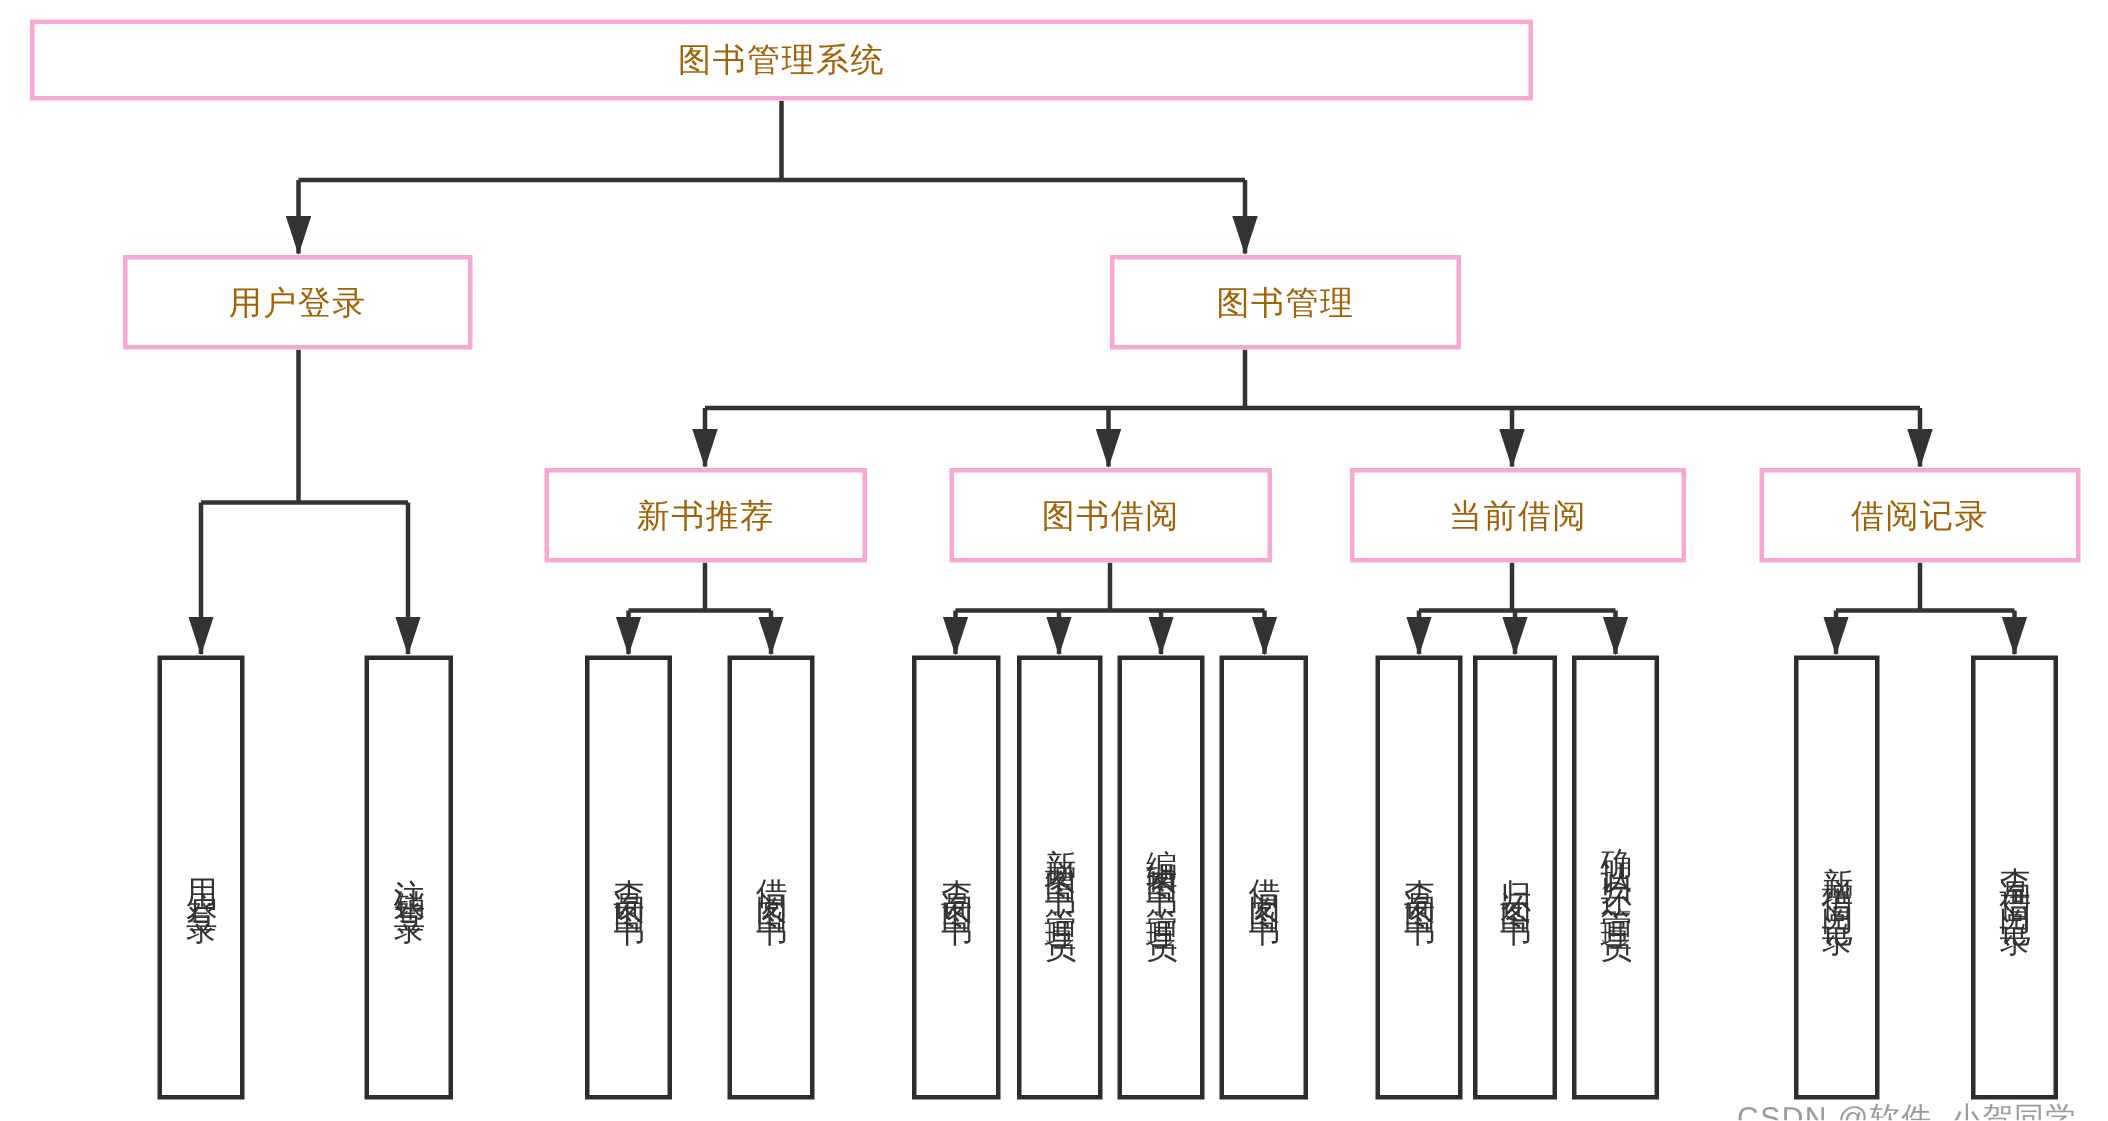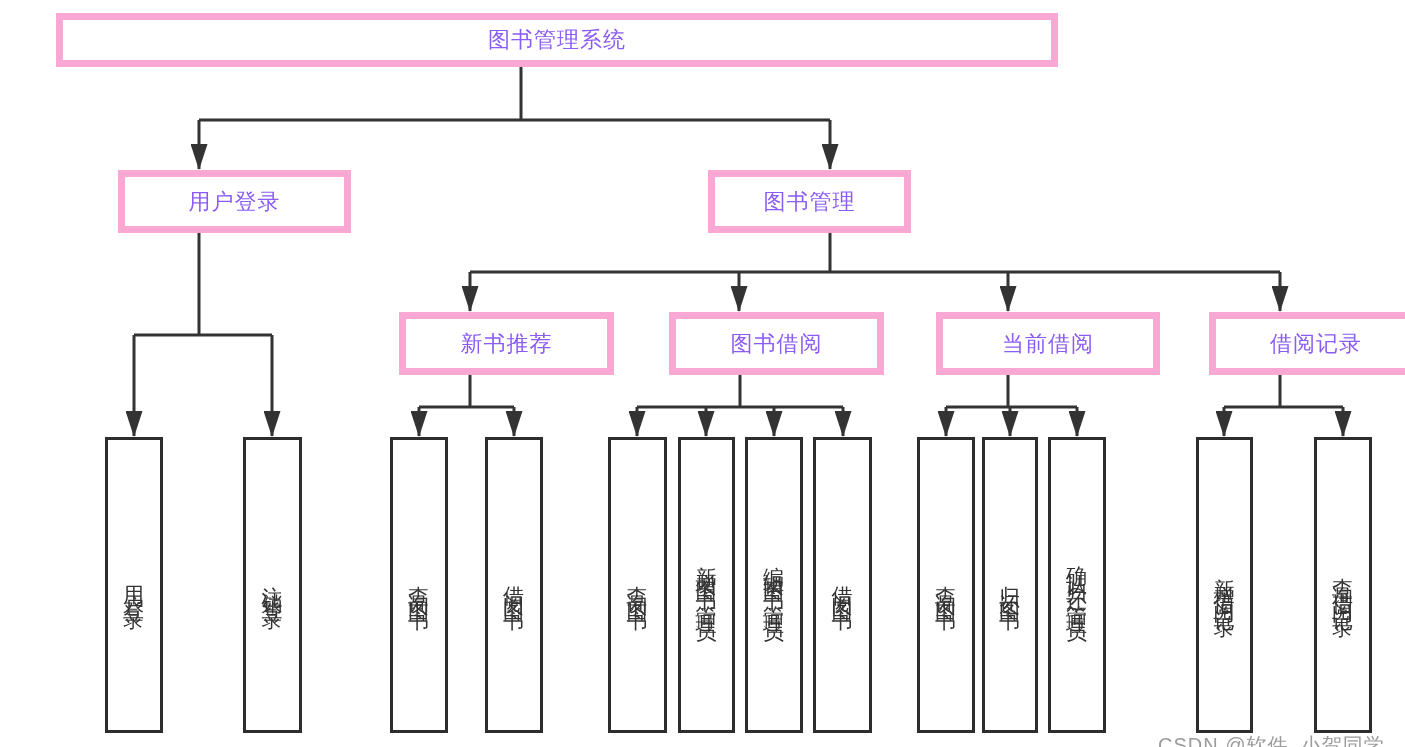--- a/index.html
+++ b/index.html
@@ -2,23 +2,23 @@
 <html><head>
 <meta charset="utf-8">
 <style>
   html,body{margin:0;padding:0;background:#fff;}
   #canvas{
     position:relative;width:1405px;height:747px;background:#ffffff;
     font-family:"Liberation Sans","DejaVu Sans",sans-serif;overflow:hidden;
   }
   #wires{position:absolute;left:0;top:0;width:1405px;height:747px;}
   .hbox{
-    position:absolute;box-sizing:border-box;border:7px solid #f9a8d4;background:#ffffff;
+    position:absolute;box-sizing:border-box;border:3px solid #f9a8d4;background:#ffffff;
     display:flex;align-items:center;justify-content:center;
-    font-size:22px;color:#8b5cf6;letter-spacing:1px;white-space:nowrap;z-index:2;margin-left:36px;
+    font-size:22px;color:#a16207;letter-spacing:1px;white-space:nowrap;z-index:2;
   }
   .vbox{
     position:absolute;box-sizing:border-box;border:3px solid #2d2d2d;background:#ffffff;
     display:flex;align-items:center;justify-content:center;z-index:2;
   }
   .vtext{
     writing-mode:vertical-rl;text-orientation:mixed;line-height:1;
     font-size:21px;color:#333333;letter-spacing:8px;white-space:nowrap;
   }
   .watermark{
@@ -85,21 +85,21 @@
         <path d="M1224,407 H1343"></path>
         <path d="M1224,407 V436" marker-end="url(#arw)"></path>
         <path d="M1343,407 V436" marker-end="url(#arw)"></path>
       </g>
     </g>
   </svg>
 
   <div class="hbox" style="left:20px;top:13px;width:1002px;height:54px">图书管理系统</div>
 
   <div class="hbox" style="left:82px;top:170px;width:233px;height:63px">用户登录</div>
-  <div class="hbox" style="left:672px;top:170px;width:203px;height:63px">图书管理</div>
+  <div class="hbox" style="left:740px;top:170px;width:234px;height:63px">图书管理</div>
 
   <div class="hbox" style="left:633px;top:312px;width:215px;height:63px">图书借阅</div>
   <div class="hbox" style="left:363px;top:312px;width:215px;height:63px">新书推荐</div>
   <div class="hbox" style="left:900px;top:312px;width:224px;height:63px">当前借阅</div>
   <div class="hbox" style="left:1173px;top:312px;width:214px;height:63px">借阅记录</div>
 
   <div class="vbox" style="left:105px;top:437px;width:58px;height:296px">
     <span class="vtext">用户登录</span>
   </div>
   <div class="vbox" style="left:243px;top:437px;width:59px;height:296px">

